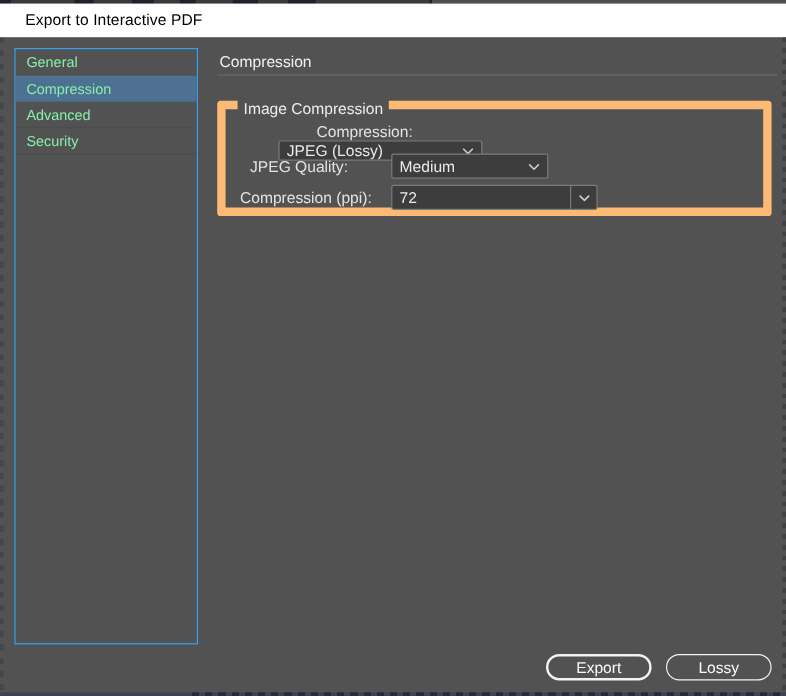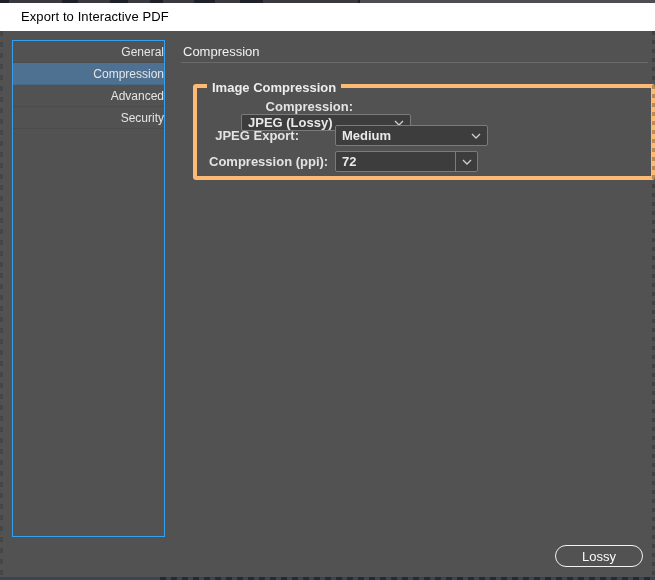--- a/index.html
+++ b/index.html
@@ -49,37 +49,36 @@
   .dialog-body { position:absolute; left:0; top:31px; width:655px; height:546px; }
 
   
   .listbox {
     position:absolute; left:12px; top:9px; width:153px; height:497px;
     border:1px solid var(--accent-blue, #36a0f0);
     background: transparent;
   }
   .list-item {
     height:22px; display:flex; align-items:center; padding-left:9px;
-    font-size:12px; color:#e5e5e5; cursor:default;
+    font-size:12px; color:#86efac; cursor:default;
     border-bottom:1px solid rgba(0,0,0,0.07);
-    justify-content:flex-end;
   }
   .list-item.selected { background: var(--selection-blue, #4e7191); }
 
   
   .panel-heading {
     position:absolute; left:183px; top:13px; font-size:13px; color:#f2f2f2;
   }
   .panel-separator {
     position:absolute; left:181px; top:31px; width:467px; height:1px; background:#6a6a6a;
   }
 
   .groupbox {
-    position:absolute; left:193px; top:53px; width:462px; height:96px;
-    border:4px solid #fdba74; border-radius:3px;font-weight:bold;
+    position:absolute; left:181px; top:53px; width:462px; height:96px;
+    border:7px solid #fdba74; border-radius:3px;
   }
   .groupbox .legend {
     position:absolute; left:10px; top:-8px; padding:0 5px;
     background: var(--dialog-bg, #525252);
     font-size:13px; color:#ededed; white-space:nowrap;
   }
 
   .field-row { position:absolute; left:12px; height:21px; display:flex; align-items:center; }
   .field-row.r0 { top:11px;flex-direction:column; } .field-row.r1 { top:37px; } .field-row.r2 { top:63px; }
   .field-label {
@@ -89,21 +88,21 @@
 
   .dropdown {
     height:21px; display:flex; align-items:center;
     background: var(--control-bg, #3d3d3d);
     border:1px solid var(--control-border, #7b7b7b);
     border-radius:2px; color: var(--text-light, #e9e9e9);
     font-size:13px; cursor:default;margin-left:32px;
   }
   .dropdown .value { flex:1; padding-left:6px; white-space:nowrap; overflow:hidden; }
   .dropdown .chev { display:flex; align-items:center; justify-content:center; width:22px; height:100%; }
-  .dd-w1 { width:170px; } .dd-w2 { width:153px; } .dd-w3 { width:143px; }
+  .dd-w1 { width:170px; } .dd-w2 { width:131px; } .dd-w3 { width:172px; }
   .combobox .chev { border-left:1px solid var(--control-border, #7b7b7b); }
 
   
   .btn {
     position:absolute; top:514px; height:22px; width:88px;
     border-radius:11px; background:transparent;
     color:#fafafa; font-size:13px; font-family:inherit;
     display:flex; align-items:center; justify-content:center; cursor:default;
   }
   .btn-export { left:455px; border:2px solid var(--button-border, #f2f2f2); }
@@ -157,21 +156,21 @@
           <span class="value">JPEG (Lossy)</span>
           <span class="chev">
             <svg width="10" height="6" viewBox="0 0 10 6">
                 <polyline points="1,1 5,5 9,1" fill="none" stroke="#cfcfcf" stroke-width="1.3"></polyline>
               </svg>
           </span>
         </div>
       </div>
 
       <div class="field-row r1">
-        <div class="field-label">JPEG Export:</div>
+        <div class="field-label">JPEG Quality:</div>
         <div class="dropdown dd-w2">
           <span class="value">Medium</span>
           <span class="chev">
             <svg width="10" height="6" viewBox="0 0 10 6">
                 <polyline points="1,1 5,5 9,1" fill="none" stroke="#cfcfcf" stroke-width="1.3"></polyline>
               </svg>
           </span>
         </div>
       </div>
 
@@ -181,20 +180,21 @@
           <span class="value">72</span>
           <span class="chev">
             <svg width="10" height="6" viewBox="0 0 10 6">
                 <polyline points="1,1 5,5 9,1" fill="none" stroke="#cfcfcf" stroke-width="1.3"></polyline>
               </svg>
           </span>
         </div>
       </div>
     </div>
 
+    <div class="btn btn-export">Export</div>
     <div class="btn btn-cancel">Lossy</div>
   </div>
 
   <div class="edge-left"></div>
   <div class="edge-right"></div>
   <div class="bottom-strip">
     <div class="dashes"></div>
   </div>
 
 </div>

